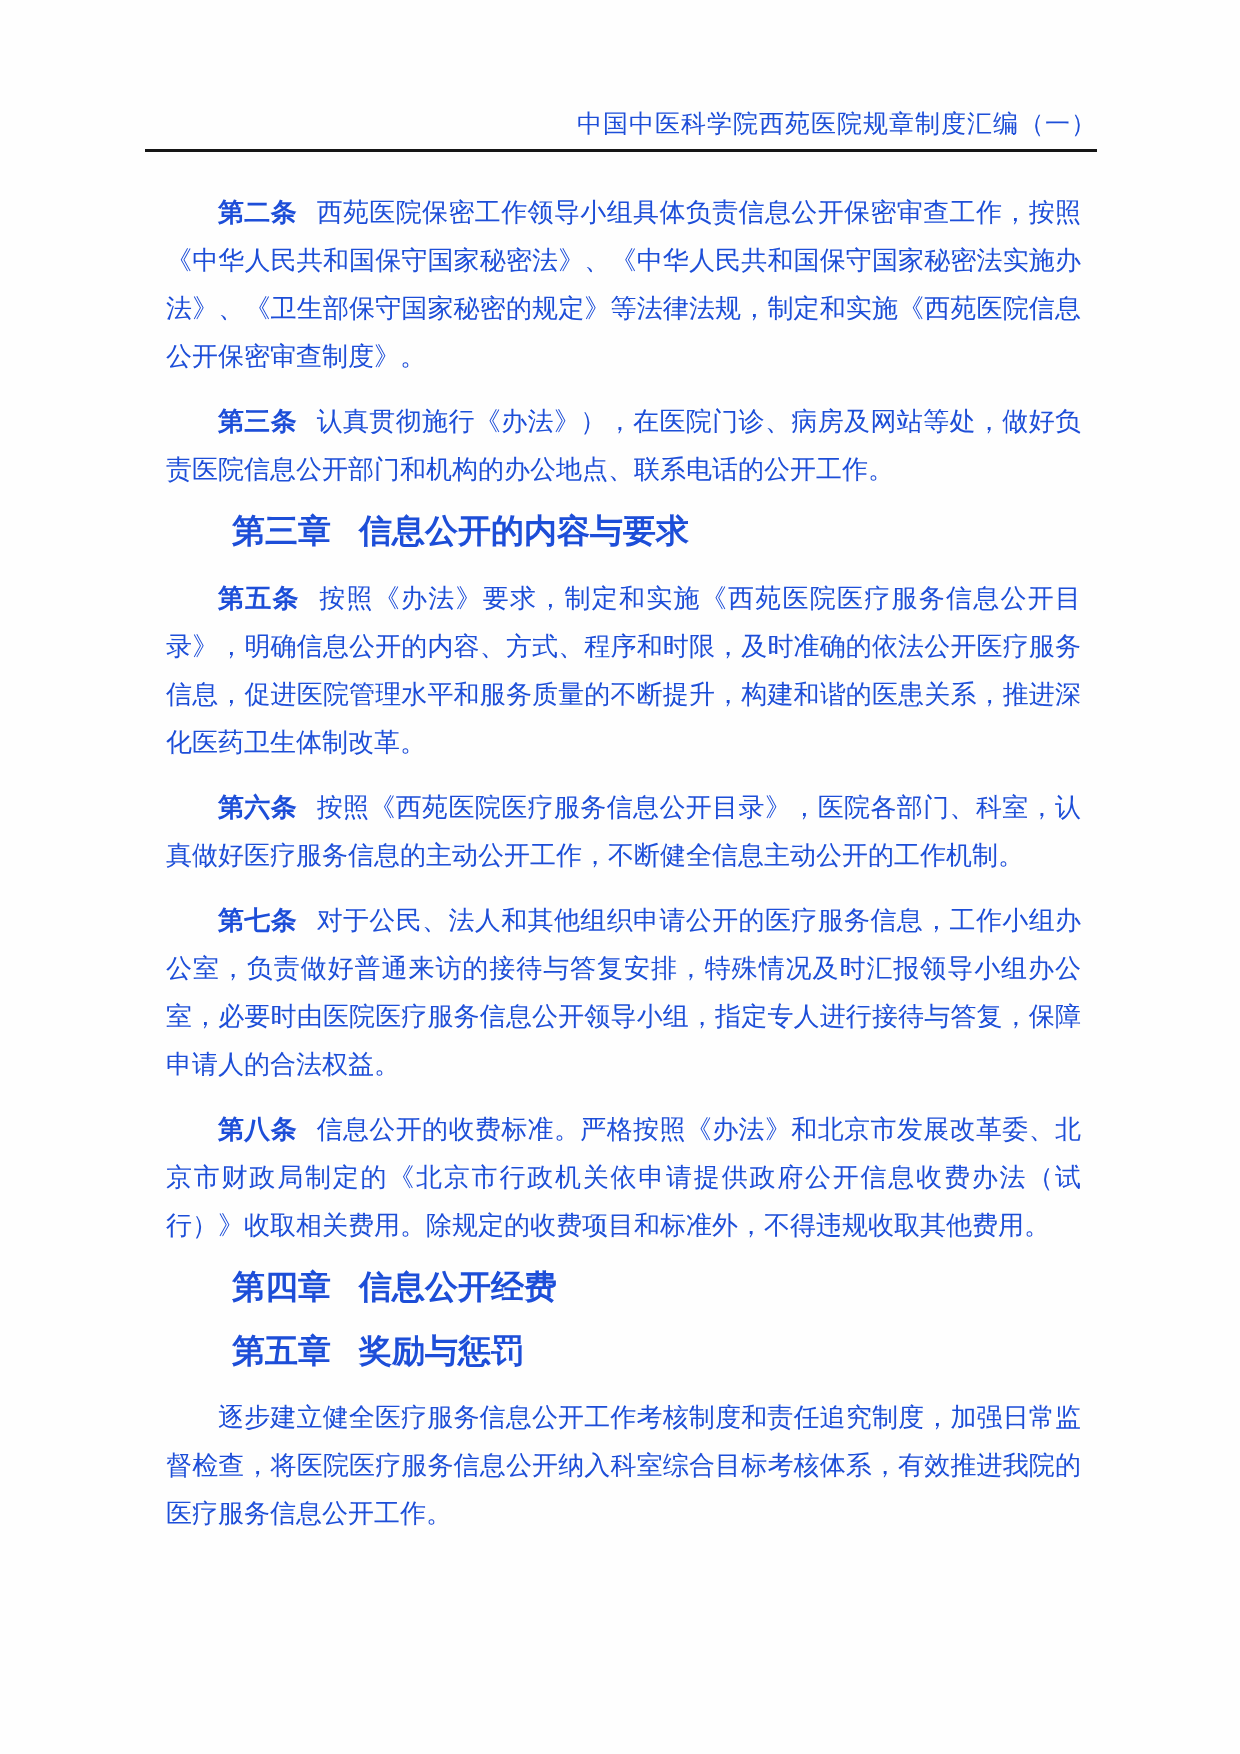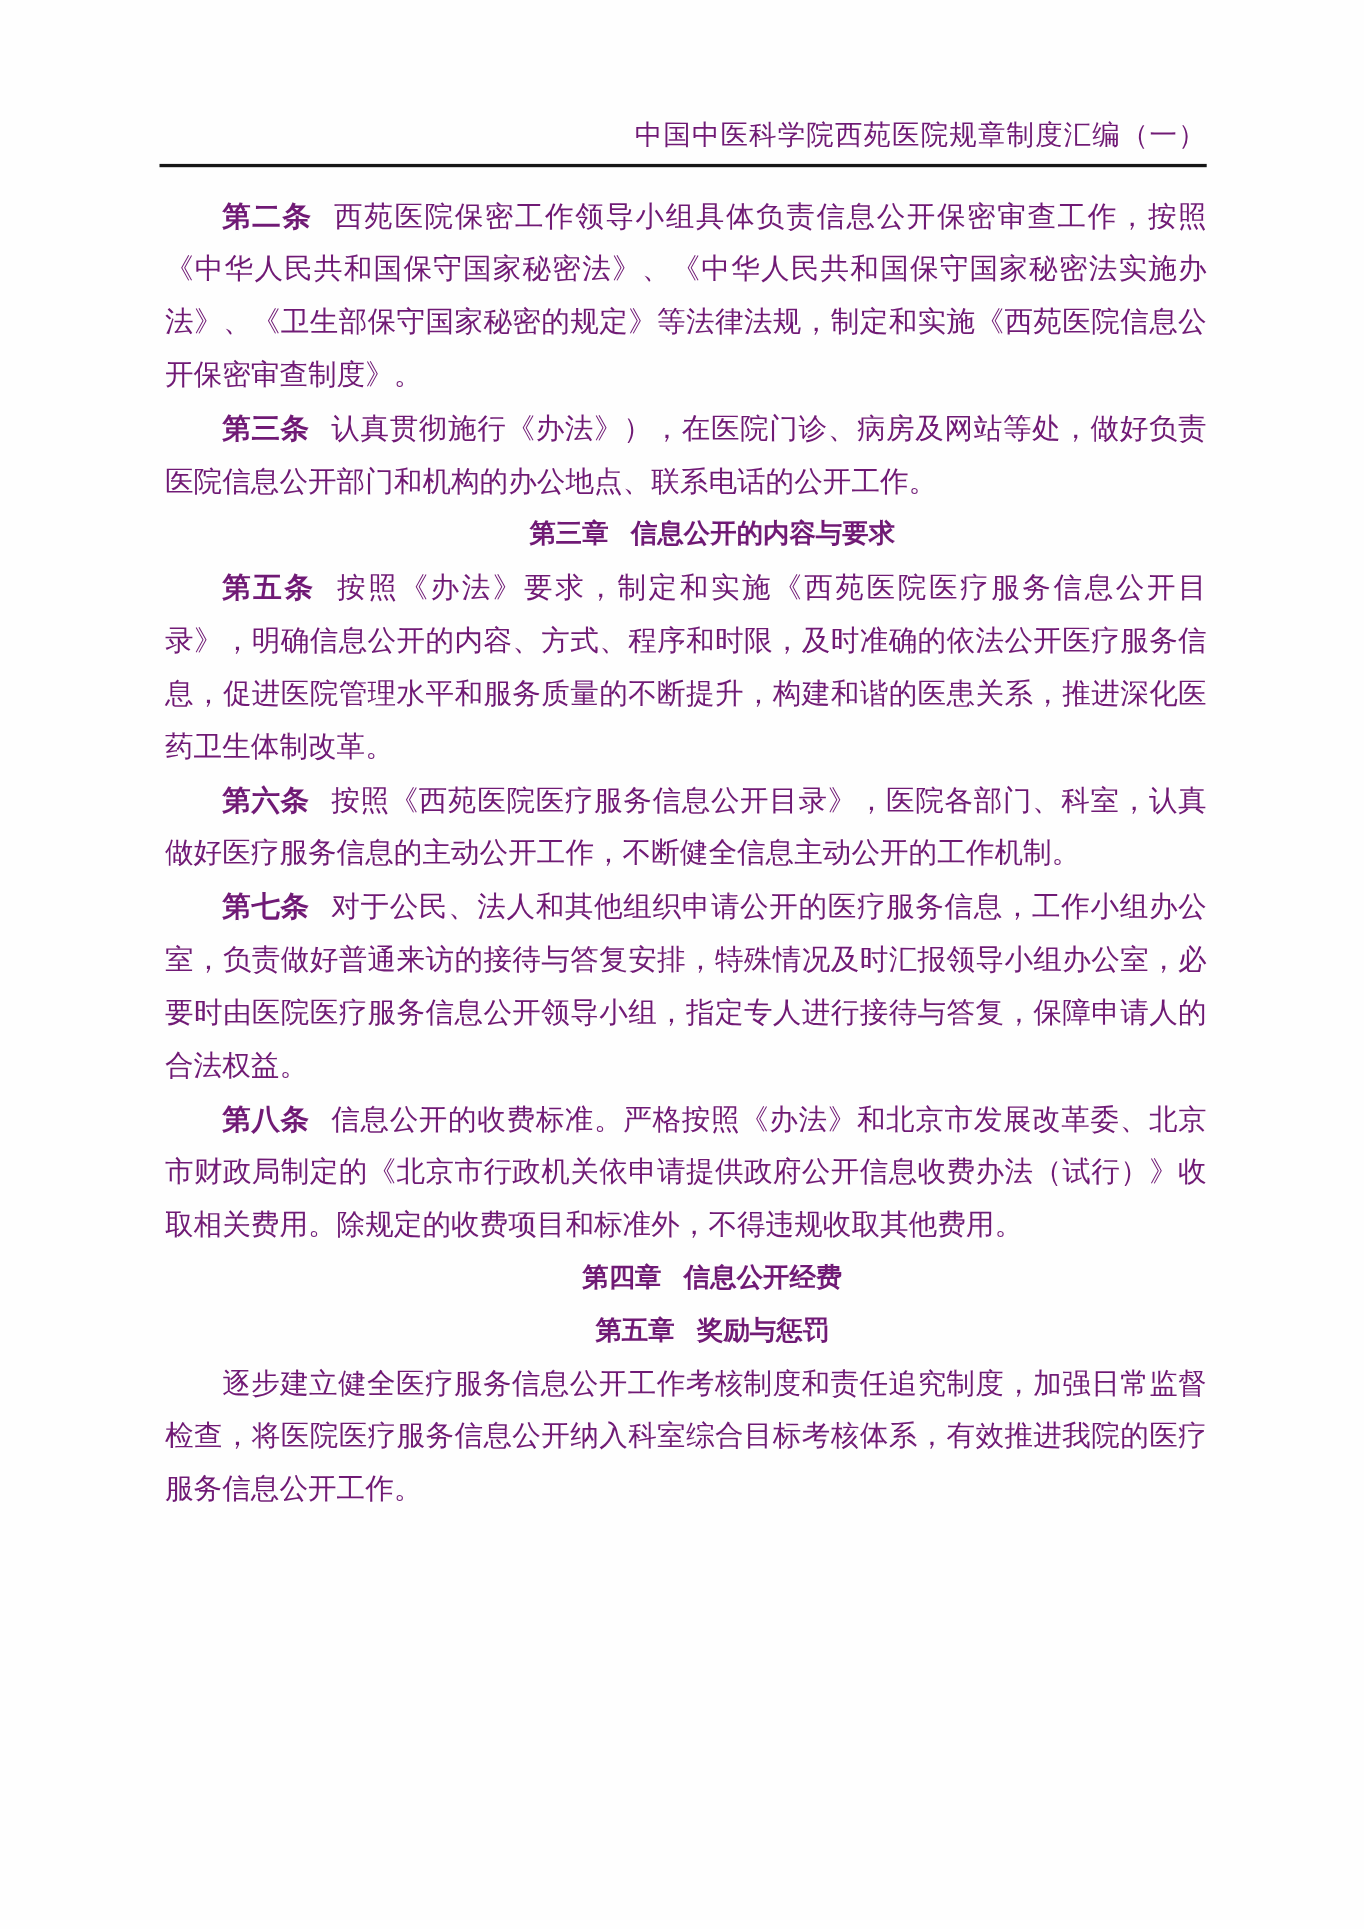--- a/index.html
+++ b/index.html
@@ -6,21 +6,21 @@
     margin: 0;
     padding: 0;
     background: #ffffff;
   }
   .page {
     position: relative;
     width: 1240px;
     height: 1754px;
     background: #fefefe;
     overflow: hidden;
-    color: #701a75;
+    color: #1d4ed8;
     font-family: "Liberation Serif", "DejaVu Serif", serif;
   }
   .running-header {
     position: absolute;
     top: 106px;
     left: 145px;
     width: 952px;
     text-align: right;
     font-size: 25px;
     line-height: 36px;
@@ -39,35 +39,34 @@
     position: absolute;
     top: 172px;
     left: 150px;
     width: 947px;
     font-size: 26px;
     line-height: 48px;
     text-align: justify;
     text-justify: inter-character;
   }
   .content p {
-    margin: 0;
+    margin: 16px;
     text-indent: 2em;
   }
   .article-label {
     font-family: "Liberation Sans", "DejaVu Sans", sans-serif;
     font-weight: 700;
     padding-right: 0.75em;
   }
   .chapter {
     margin: 0;
     text-indent: 0;
-    text-align: center;
-    font-size: 24px;
+    font-size: 33px;
     line-height: 48px;
-    font-family: Liberation Sans, sans-serif;
+    font-family: Liberation Mono, monospace;
     font-weight: 700;
   }
   .chapter .chapter-label {
     padding-right: 0.85em;
   }
   .page-footer {
     position: absolute;
     top: 1624px;
     left: 145px;
     width: 948px;

